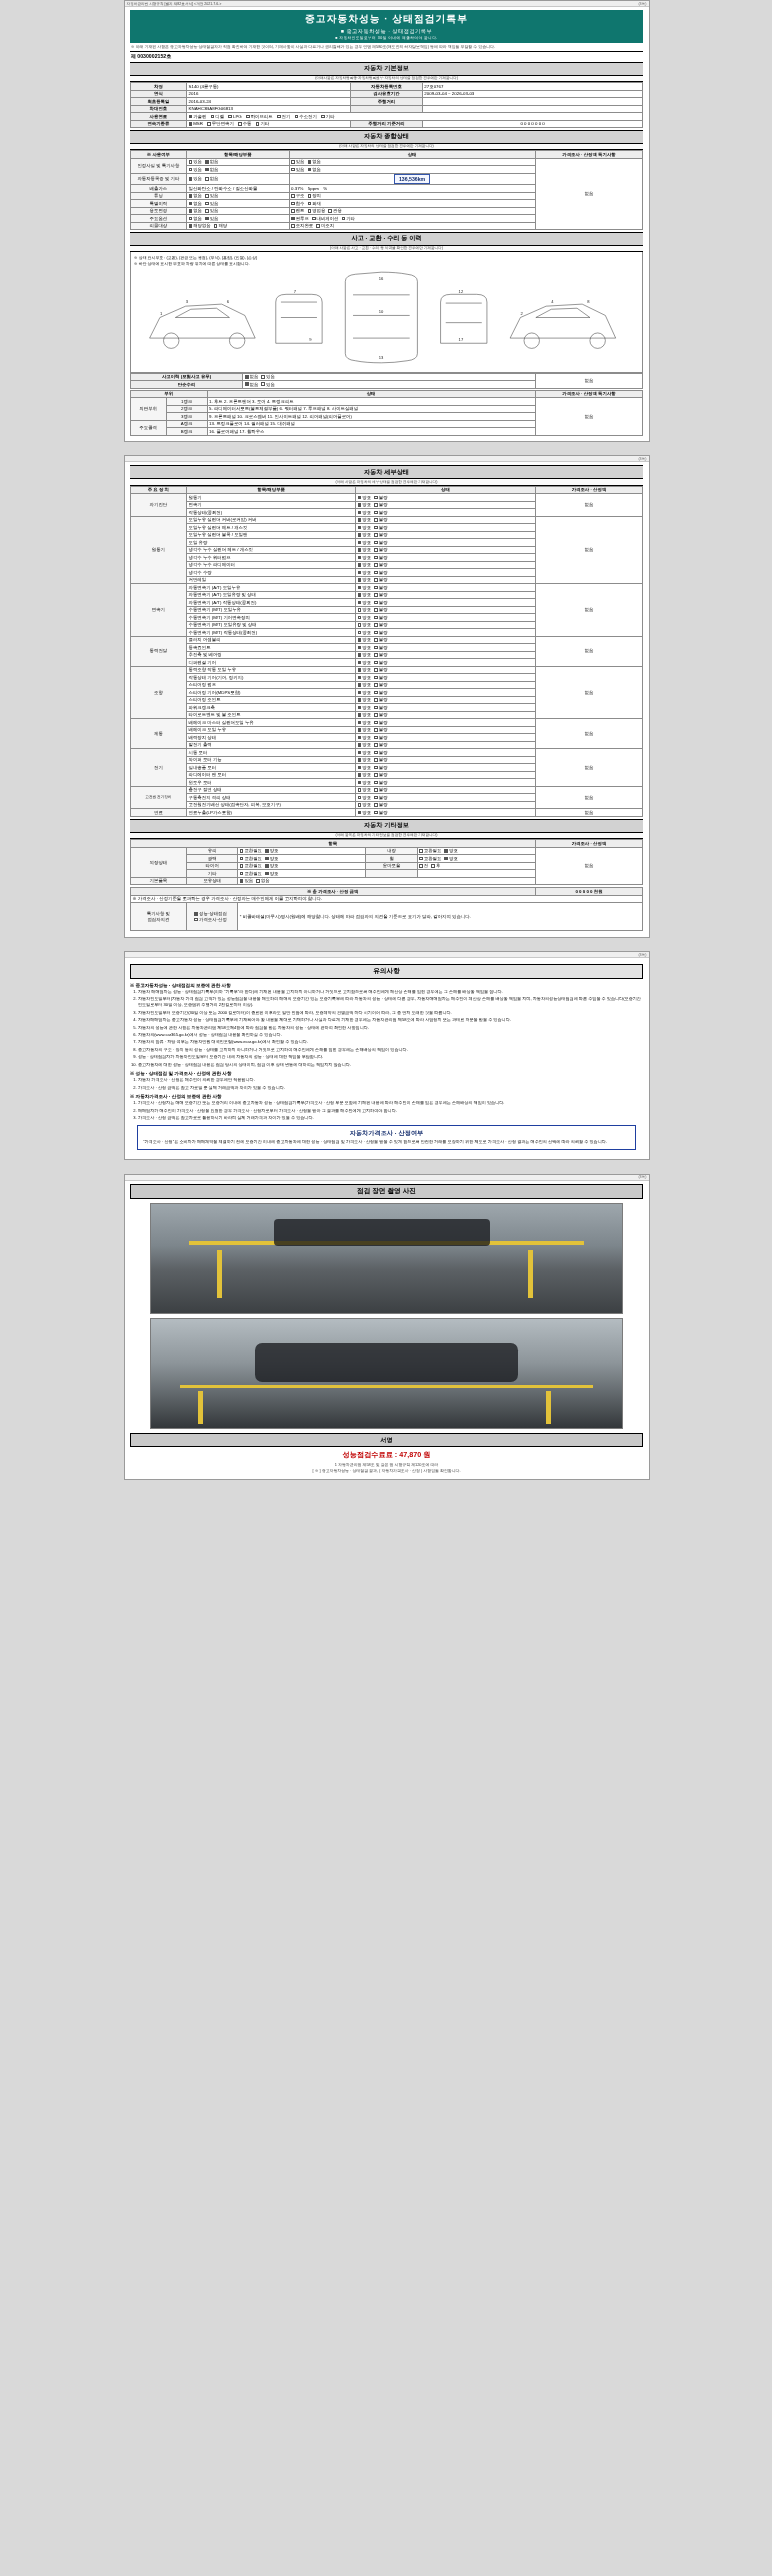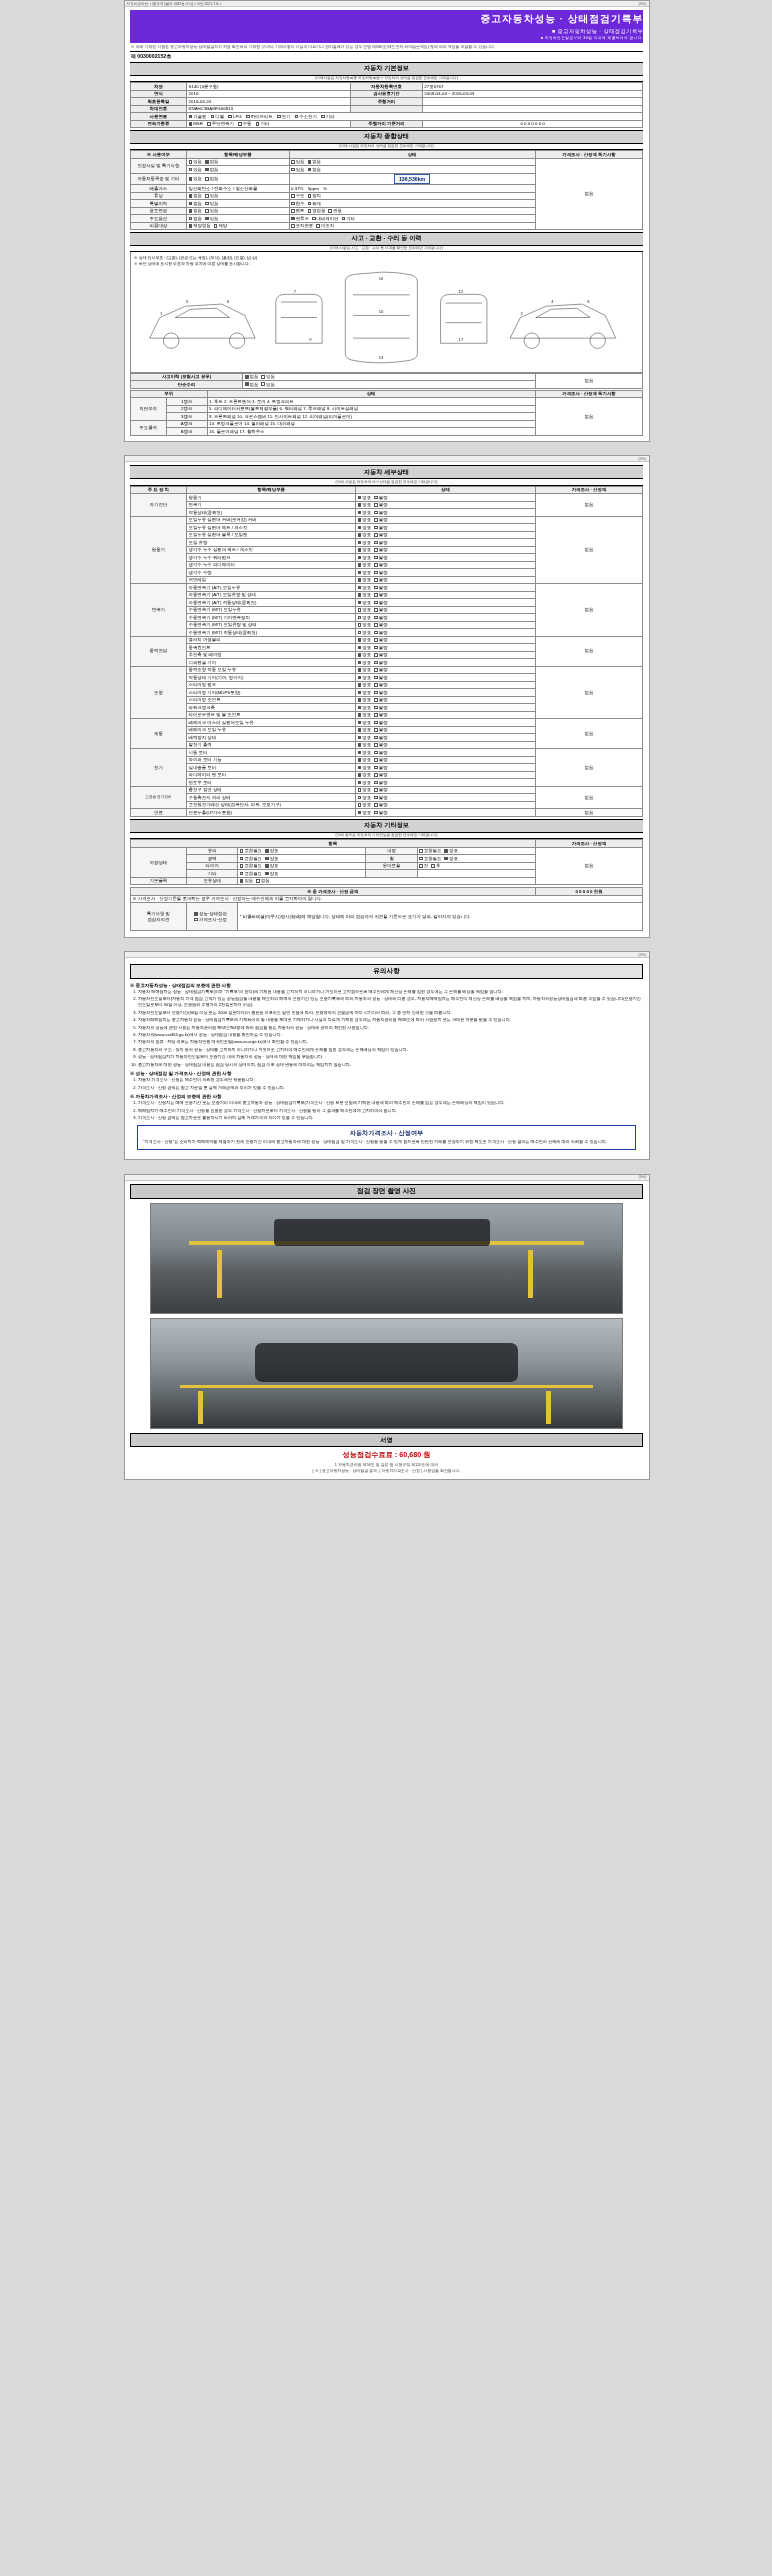--- a/index.html
+++ b/index.html
@@ -24,23 +24,23 @@
     background:#efefef;
     border-bottom:0.5px solid #c8c8c8;
     padding:0.5px 2.1px;
     color:#444;
     display:flex;
     justify-content:space-between;
   }
   .tinybar .r { color:#666; }
   .doc-pad { padding:3.1px 5.2px 5.2px 5.2px; }
   .title-bar {
-    background:#6d28d9;
+    background:#0f766e;
     color:#fff;
-    text-align:right;
+    text-align:center;
     padding:3.1px 0 2.6px 0;
     letter-spacing:1px;
   }
   .title-bar .t1 { font-size:9.8px; font-weight:bold; }
   .title-bar .t2 { font-size:5.2px; margin-top:1.5px; letter-spacing:0.5px;}
   .subnote {
     font-size:3.9px;
     color:#333;
     padding:1px 1px 2.1px 1px;
     border-bottom:0.5px solid #000;
@@ -760,18 +760,18 @@
         <div class="car-shadow" style="left:26%;top:14%;width:46%;height:24%;"></div>
       </div>
       <div class="photo ph2">
         <div class="lift" style="left:6%;top:60%;width:88%;height:3.6px;"></div>
         <div class="lift" style="left:10%;top:66%;width:4.6px;height:30%;"></div>
         <div class="lift" style="left:84%;top:66%;width:4.6px;height:30%;"></div>
         <div class="car-shadow" style="left:22%;top:22%;width:56%;height:36%;border-radius:7.2px;"></div>
       </div>
     </div>
     <div class="sig-head">서명</div>
-    <div class="fee">성능점검수료료 : 60,680 원</div>
+    <div class="fee">성능점검수료료 : 47,870 원</div>
     <div class="footnote">1 자동차관리법 제58조 및 같은 법 시행규칙 제120조에 따라</div>
     <div class="footnote">[ ※ ] 중고자동차성능 · 상태점검 결과, ( 자동차가격조사 · 산정 ) 사항임을 확인합니다.</div>
   </div>
 </div>
 
 
 </body></html>

